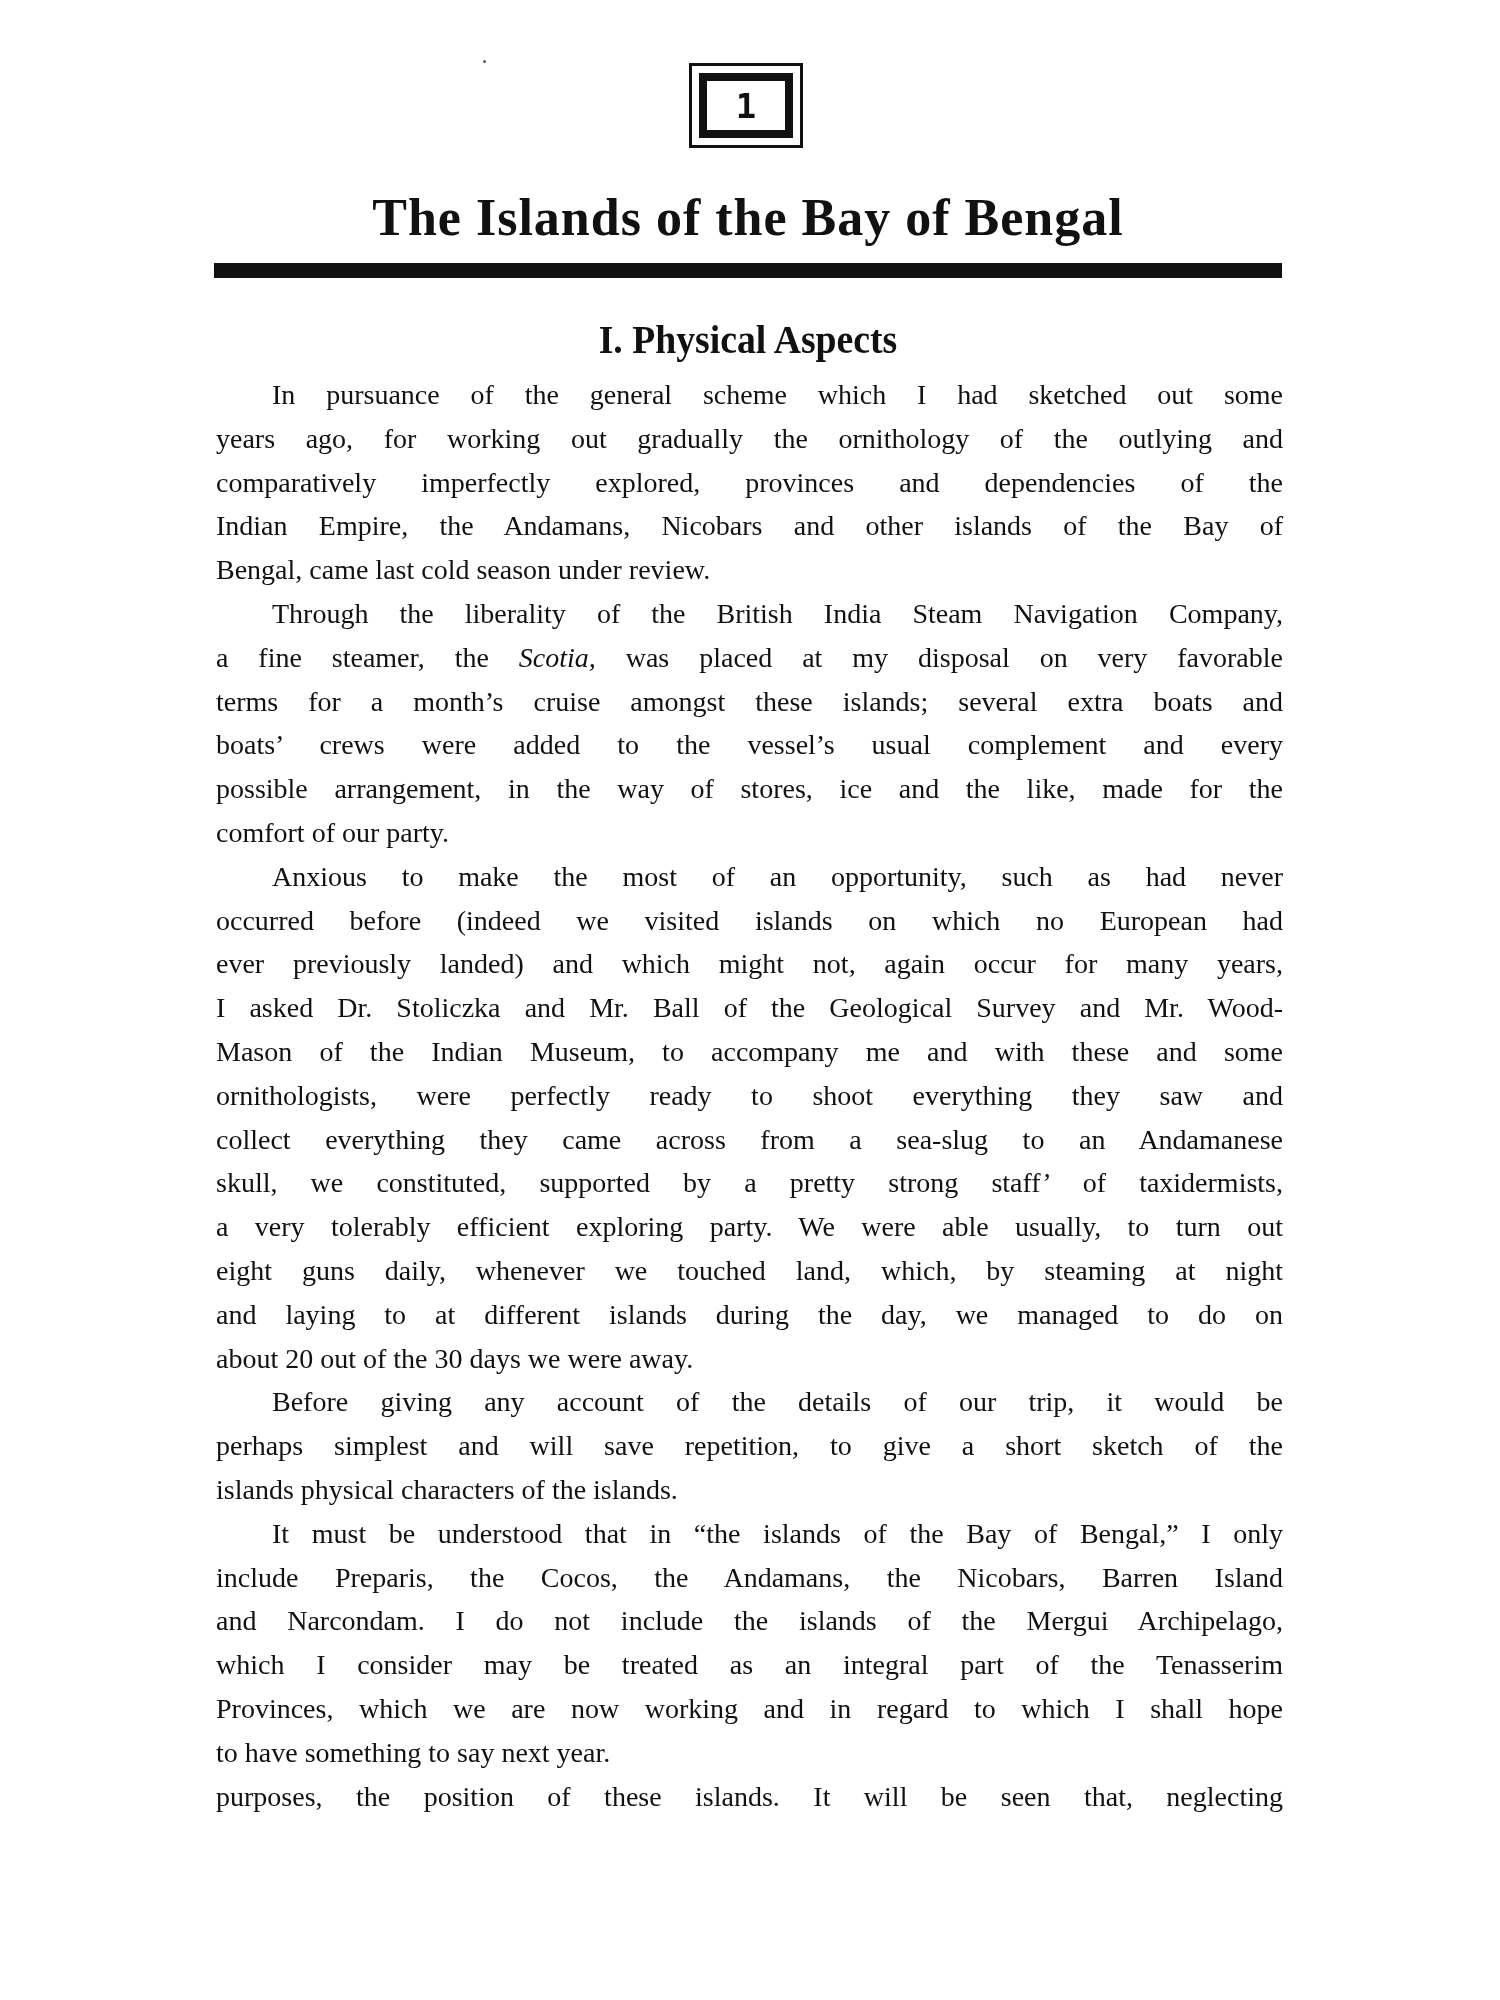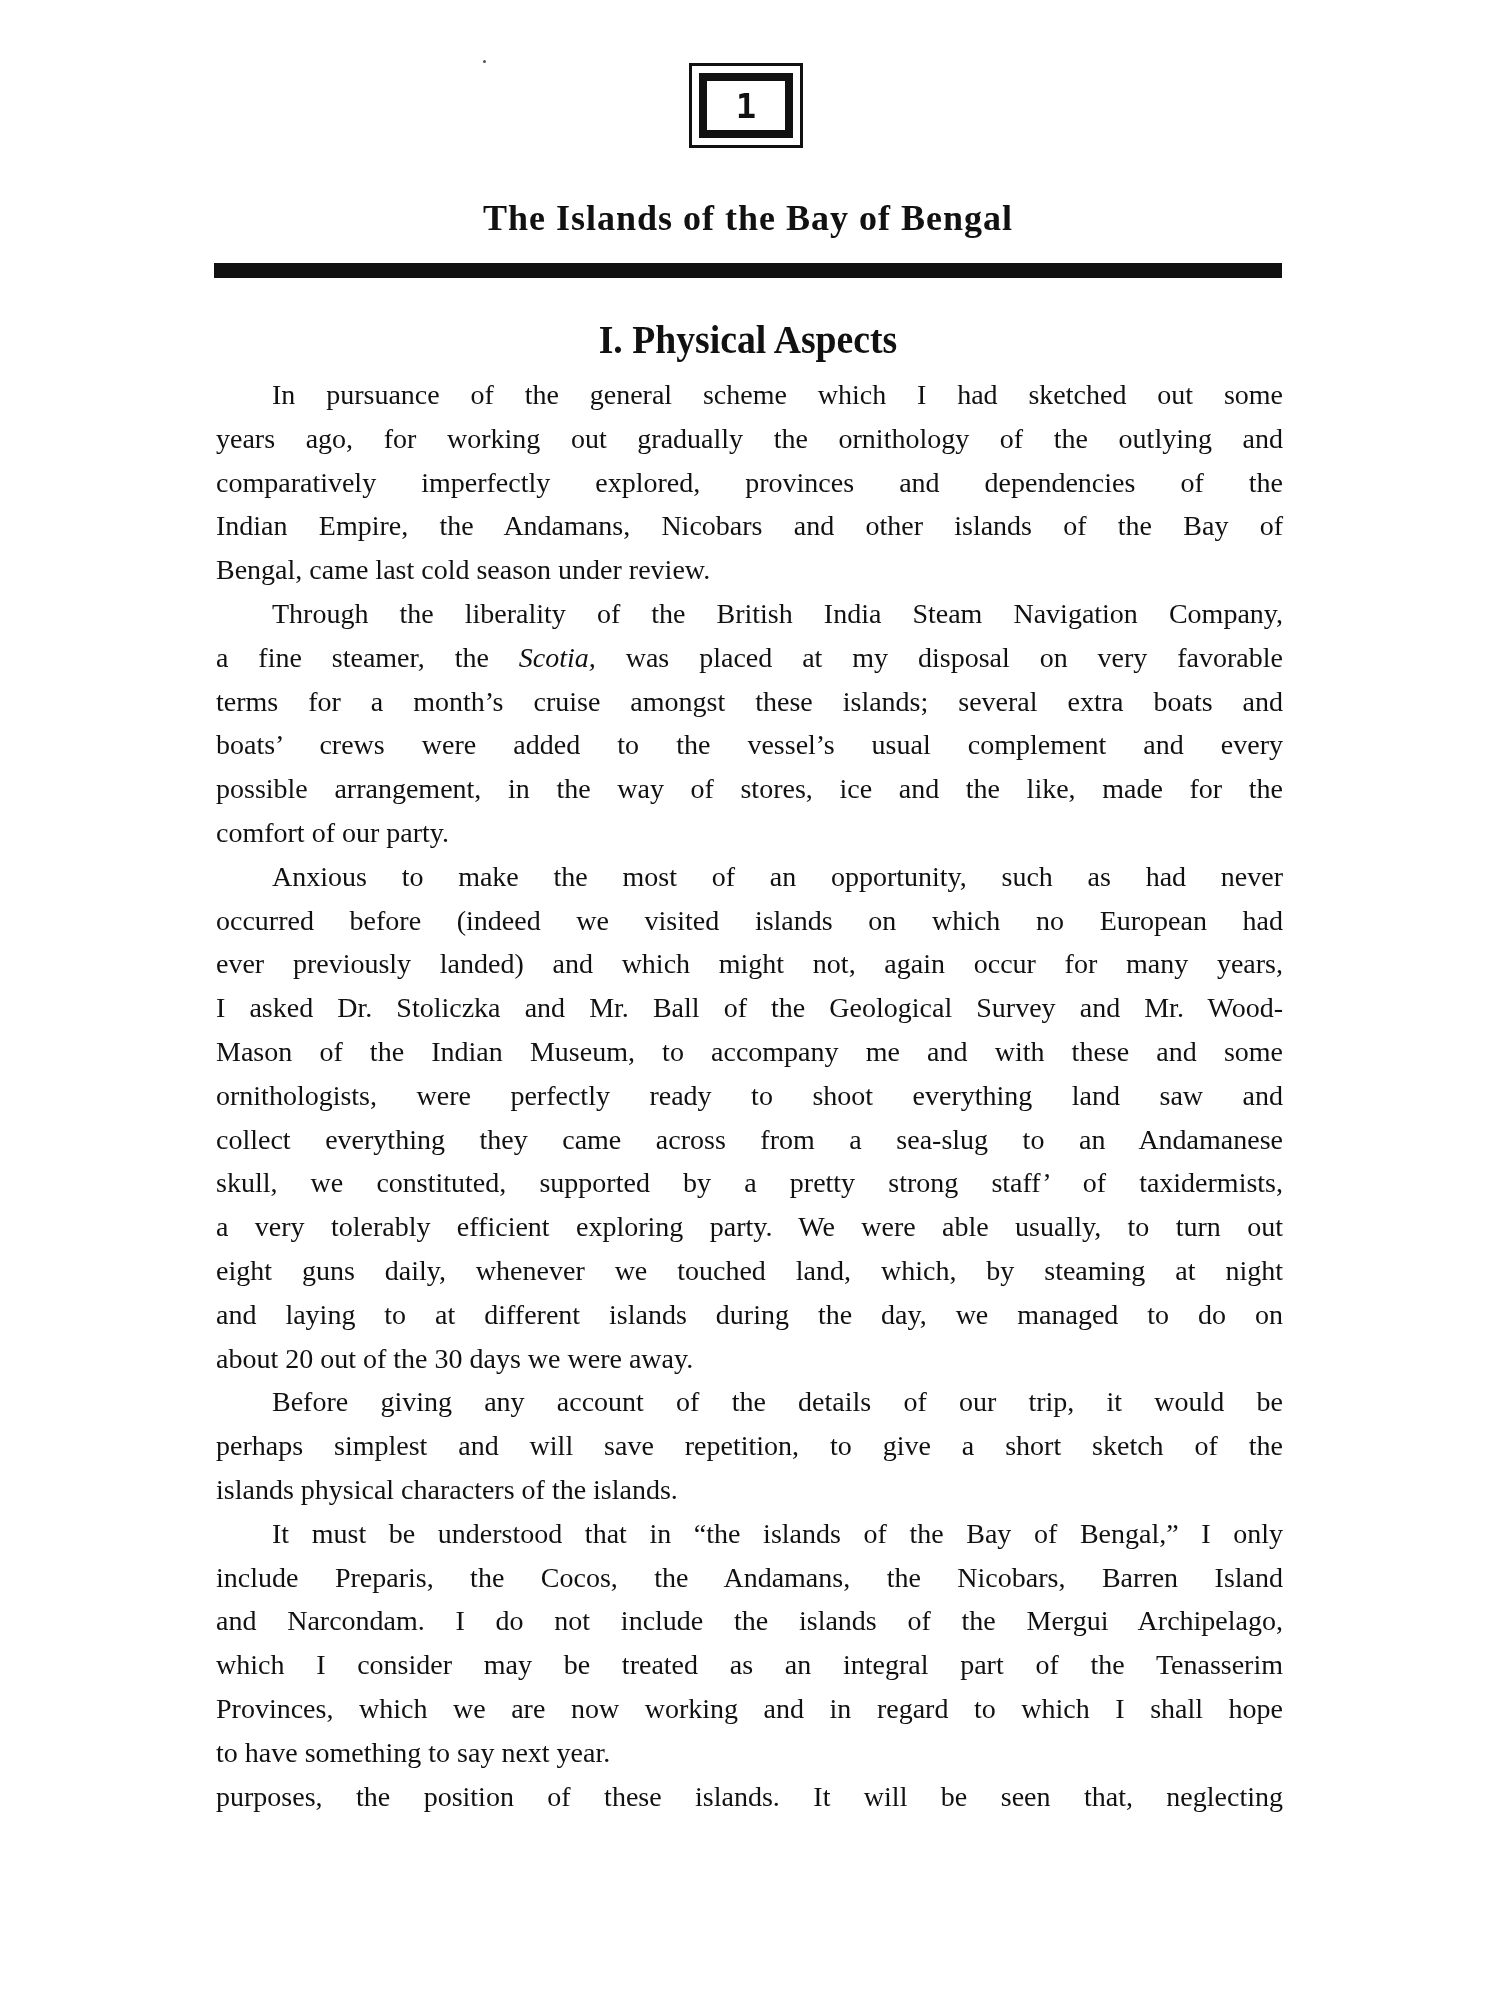--- a/index.html
+++ b/index.html
@@ -15,21 +15,21 @@
     position: absolute; left: 7px; top: 7px; right: 7px; bottom: 7px;
     border: 8px solid #111; box-sizing: border-box;
     display: flex; align-items: center; justify-content: center;
   }
   .chapter-num {
     font-family: "DejaVu Sans Mono", "Liberation Mono", monospace;
     font-weight: bold; font-size: 34px; line-height: 1; color: #111;
   }
   .chapter-title {
     position: absolute; left: 214px; width: 1068px; top: 188px;
-    text-align: center; font-size: 36px; font-weight: bold; letter-spacing: 1px;
+    text-align: center; font-size: 52px; font-weight: bold; letter-spacing: 1px;
     line-height: 60px; color: #111;
   }
   .title-rule {
     position: absolute; left: 214px; top: 263px; width: 1068px; height: 15px;
     background: #111;
   }
   .section-heading {
     position: absolute; left: 214px; width: 1068px; top: 314px;
     text-align: center; font-size: 41px; font-weight: bold; line-height: 50px;
     color: #111; transform: scaleX(0.92); transform-origin: center;
@@ -79,21 +79,21 @@
     <span class="line" style="white-space: normal; word-spacing: 0px;">possible arrangement, in the way of stores, ice and the like, made for the</span>
     <span class="line last" style="white-space: normal; word-spacing: 0px;">comfort of our party.</span>
   </div>
 
   <div>
     <span class="line indent" style="white-space: normal; word-spacing: 0px;">Anxious to make the most of an opportunity, such as had never</span>
     <span class="line" style="white-space: normal; word-spacing: 0px;">occurred before (indeed we visited islands on which no European had</span>
     <span class="line" style="white-space: normal; word-spacing: 0px;">ever previously landed) and which might not, again occur for many years,</span>
     <span class="line" style="white-space: normal; word-spacing: 0px;">I asked Dr. Stoliczka and Mr. Ball of the Geological Survey and Mr. Wood-</span>
     <span class="line" style="white-space: normal; word-spacing: 0px;">Mason of the Indian Museum, to accompany me and with these and some</span>
-    <span class="line" style="white-space: normal; word-spacing: 0px;">ornithologists, were perfectly ready to shoot everything land saw and</span>
+    <span class="line" style="white-space: normal; word-spacing: 0px;">ornithologists, were perfectly ready to shoot everything they saw and</span>
     <span class="line" style="white-space: normal; word-spacing: 0px;">collect everything they came across from a sea-slug to an Andamanese</span>
     <span class="line" style="white-space: normal; word-spacing: 0px;">skull, we constituted, supported by a pretty strong staff’ of taxidermists,</span>
     <span class="line" style="white-space: normal; word-spacing: 0px;">a very tolerably efficient exploring party. We were able usually, to turn out</span>
     <span class="line" style="white-space: normal; word-spacing: 0px;">eight guns daily, whenever we touched land, which, by steaming at night</span>
     <span class="line" style="white-space: normal; word-spacing: 0px;">and laying to at different islands during the day, we managed to do on</span>
     <span class="line last" style="white-space: normal; word-spacing: 0px;">about 20 out of the 30 days we were away.</span>
   </div>
 
   <div>
     <span class="line indent" style="white-space: normal; word-spacing: 0px;">Before giving any account of the details of our trip, it would be</span>

